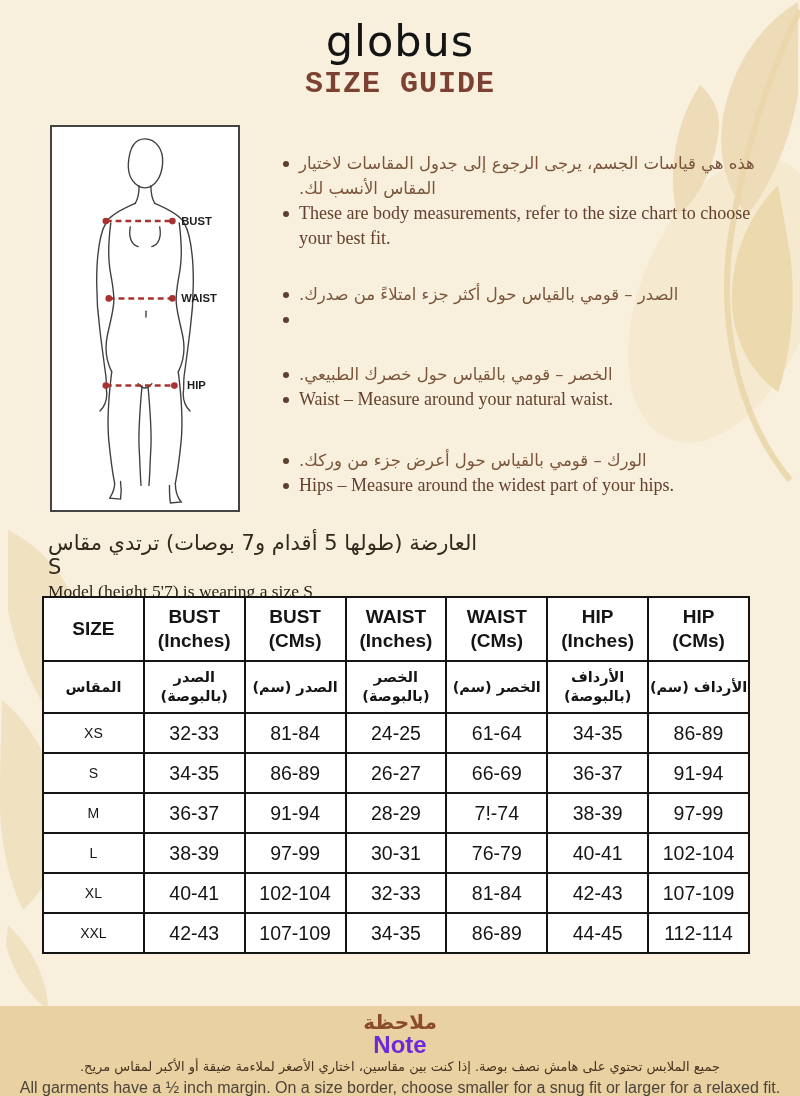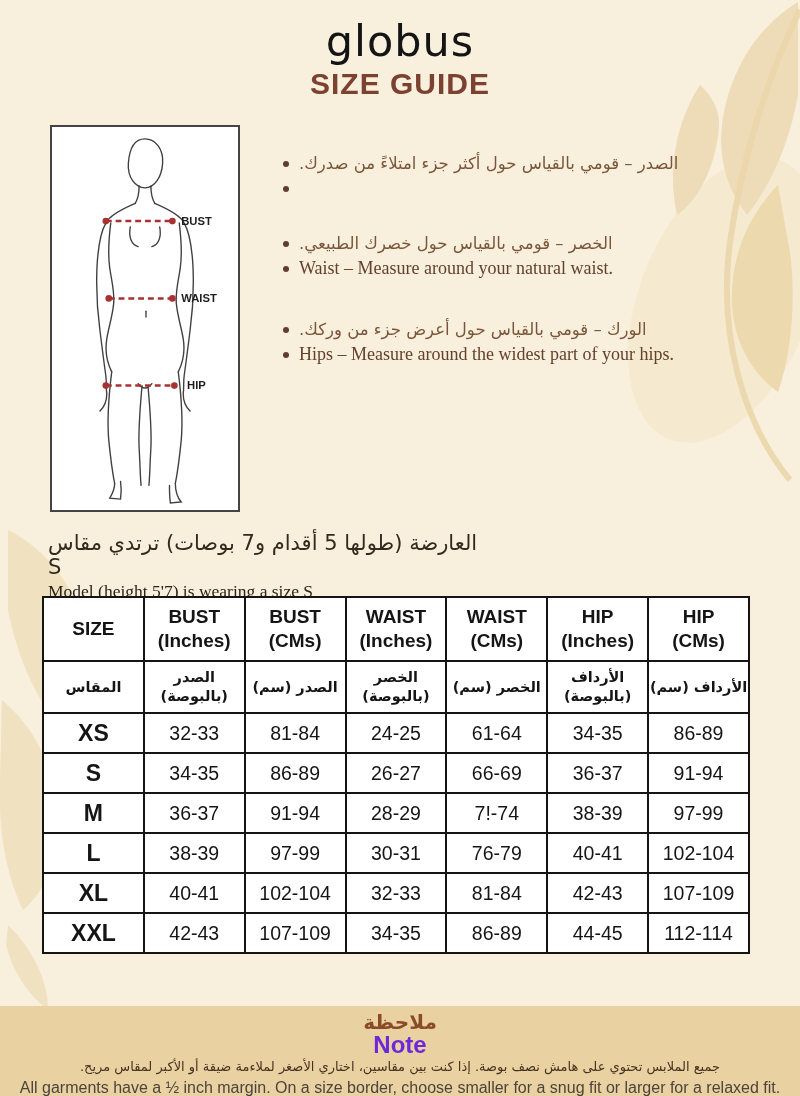--- a/index.html
+++ b/index.html
@@ -8,21 +8,21 @@
 
   .page { position:relative; width:800px; height:1096px; background:#f8efdc; overflow:hidden; }
 
   
   .leaf-tr { position:absolute; top:0; right:0; pointer-events:none; }
   .leaf-left { position:absolute; left:0; top:470px; pointer-events:none; }
 
   
   .header { position:absolute; top:20px; left:0; width:800px; text-align:center; }
   .logo { font-family:"DejaVu Sans",sans-serif; font-size:43px; font-weight:500; color:#141414; letter-spacing:1px; line-height:1.0; }
-  .title { margin-top:4px; font-size:30px; font-weight:bold; color:#7c4130; letter-spacing:1px; }
+  .title { margin-top:4px; font-size:30px; font-weight:bold; color:#7c4130; letter-spacing:1px;font-family:Liberation Mono, monospace; }
 
   
   .figure-box { position:absolute; left:50px; top:125px; width:190px; height:387px;
                 background:#ffffff; border:2px solid #444444; }
   .figure-box svg { display:block; width:100%; height:100%; }
 
   
   .instructions { position:absolute; left:283px; top:151px; width:478px; }
   .inst-group { margin-bottom:31px; }
   .inst-group.g2 { margin-bottom:39px; }
@@ -42,21 +42,21 @@
 
   
   .size-table { position:absolute; left:42px; top:596px; width:708px;
                 border-collapse:collapse; table-layout:fixed; background:#ffffff; }
   .size-table th, .size-table td { border:2px solid #141414; text-align:center; vertical-align:middle;
                                    background:#ffffff; color:#151515; }
   .size-table thead tr.en-row th { height:64px; font-size:19px; font-weight:bold; white-space:pre-line; line-height:1.25; }
   .size-table thead tr.ar-row th { height:52px; font-family:"DejaVu Sans",sans-serif; direction:rtl;
                                    font-size:14.5px; font-weight:bold; white-space:pre-line; line-height:1.3; }
   .size-table tbody td { height:40px; font-size:19.5px; }
-  .size-table tbody td.size-col { font-weight:bold; font-size:23px; }
+  .size-table tbody td.size-col { font-weight:normal; font-size:14px; }
 
   
   .note-bar { position:absolute; left:0; bottom:0; width:800px; height:90px;
               background:#e9d1a2; text-align:center; padding-top:6px; }
   .note-head-ar { direction:rtl; font-family:"DejaVu Sans",sans-serif; font-size:20px; font-weight:bold; color:#8a4c28; line-height:21px; }
   .note-head-en { font-size:24px; font-weight:bold; color:#6d28d9; line-height:23px; }
   .note-body-ar { direction:rtl; font-family:"DejaVu Sans",sans-serif; font-size:13px; color:#453категория41f; color:#45321f; line-height:20px; margin-top:1px; }
   .note-body-en { font-size:16px; color:#4c443a; line-height:21px; }
 </style>
 </head>
@@ -130,20 +130,30 @@
       </g>
       <g font-family="Liberation Sans, DejaVu Sans, sans-serif" font-size="11.5" font-weight="bold" fill="#1e1e1e">
         <text x="132" y="98" id="fig-bust">BUST</text>
         <text x="132" y="177" id="fig-waist">WAIST</text>
         <text x="138" y="266" id="fig-hip">HIP</text>
       </g>
     </svg>
   </div>
 
   <div class="instructions">
+    <div class="inst-group g1">
+      <div class="inst-item">
+        <span class="dot"></span>
+        <div class="inst-text-ar" dir="rtl">هذه هي قياسات الجسم، يرجى الرجوع إلى جدول المقاسات لاختيار المقاس الأنسب لك.</div>
+      </div>
+      <div class="inst-item">
+        <span class="dot"></span>
+        <div class="inst-text-en">These are body measurements, refer to the size chart to choose your best fit.</div>
+      </div>
+    </div>
     <div class="inst-group g2">
       <div class="inst-item">
         <span class="dot"></span>
         <div class="inst-text-ar" dir="rtl">الصدر – قومي بالقياس حول أكثر جزء امتلاءً من صدرك.</div>
       </div>
       <div class="inst-item">
         <span class="dot"></span>
       </div>
     </div>
     <div class="inst-group g3">

